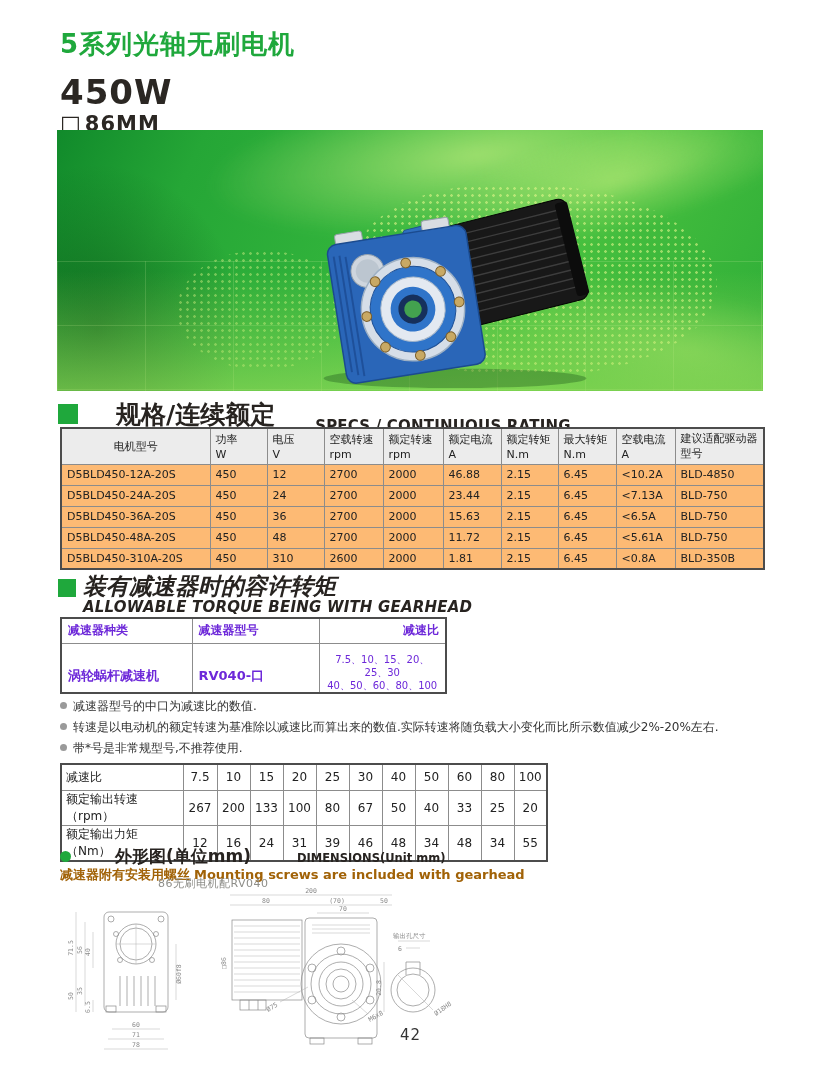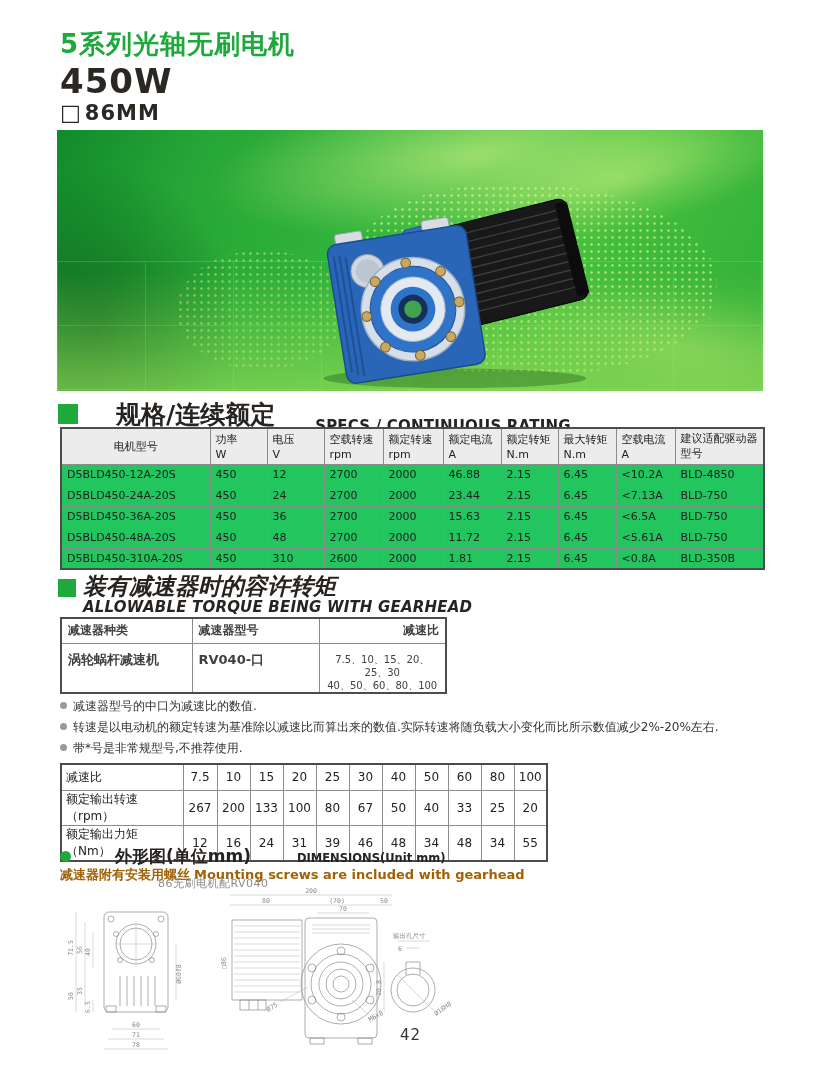--- a/index.html
+++ b/index.html
@@ -2,21 +2,21 @@
 <html><head>
 <meta charset="utf-8">
 <style>
   * { margin:0; padding:0; box-sizing:border-box; }
   body { background:#fff; font-family:"DejaVu Sans","Liberation Sans",sans-serif; }
   .page { position:relative; width:820px; height:1082px; background:#ffffff; color:#1c1c1c; overflow:hidden; }
 
   
   .hdr { position:absolute; left:60px; top:30px; }
   .hdr .series { font-size:26px; font-weight:700; color:#1fa83c; letter-spacing:1px; line-height:1.1; }
-  .hdr .power  { font-size:34px; font-weight:700; color:#2b2723; letter-spacing:1px; line-height:1.1; margin-top:4px;}
+  .hdr .power  { font-size:34px; font-weight:700; color:#2b2723; letter-spacing:1px; line-height:1.1; margin-top:15px;}
   .hdr .frame  { font-size:21px; font-weight:700; color:#2b2723; letter-spacing:1px; line-height:1.15; display:flex; align-items:center; gap:3px;}
   .hdr .frame .sq { font-size:22px; font-weight:400; }
 
   
   .banner { position:absolute; left:57px; top:130px; width:706px; height:261px; overflow:hidden;
             background: linear-gradient(115deg,#118a2b 0%,#25a636 18%,#33b53c 45%,#46bf3e 70%,#2fae38 100%); }
   .banner .vign { position:absolute; left:-120px; top:20px; width:320px; height:360px;
             background: radial-gradient(ellipse at center, rgba(6,70,18,.55), rgba(6,70,18,0) 65%); }
   .banner .swoosh1 { position:absolute; left:110px; top:-60px; width:620px; height:170px;
             background: radial-gradient(ellipse at center, rgba(240,255,150,.55), rgba(240,255,150,0) 62%);
@@ -55,29 +55,29 @@
   .sec3 .en { font-size:11.5px; font-weight:700; color:#272320; margin-left:6px; margin-top:3px; }
   .subnote { position:absolute; left:60px; top:866px; font-size:13px; font-weight:700; color:#a16207; }
   .subnote .en { font-weight:700; margin-left:4px; }
 
   
   table { border-collapse:collapse; table-layout:fixed; }
   .t1 { position:absolute; left:60px; top:427px; width:703px; border:2px solid #4c4c4c; }
   .t1 th, .t1 td { border:1px solid #8c8c8c; font-weight:400; text-align:left; vertical-align:middle;
                    font-size:11px; color:#222; padding:0 0 0 5px; }
   .t1 thead th { background:#ececec; height:36px; }
-  .t1 tbody td { height:21px; background:#22c55e; }
+  .t1 tbody td { height:21px; background:#fdba74; }
   .t1 th .u { margin-top:1px; }
   .t1 th.ctr { text-align:center; padding-left:0; }
 
   .t2 { position:absolute; left:60px; top:617px; width:385px; border:2px solid #4c4c4c; }
-  .t2 th, .t2 td { border:1px solid #8c8c8c; font-size:12px; color:#404040; padding:0 6px; }
+  .t2 th, .t2 td { border:1px solid #8c8c8c; font-size:12px; color:#6d28d9; padding:0 6px; }
   .t2 thead th { height:25px; font-weight:600; text-align:left; }
   .t2 thead th.right { text-align:right; }
-  .t2 tbody td { height:50px; vertical-align:top; padding-top:7px; }
+  .t2 tbody td { height:50px; vertical-align:top; padding-top:23px; }
   .t2 td.bold { font-weight:700; font-size:13px; }
   .t2 td.ratios { font-size:10px; text-align:center; line-height:13px; padding-top:9px; }
 
   .t3 { position:absolute; left:60px; top:763px; width:488px; border:2px solid #4c4c4c; }
   .t3 td { border:1px solid #8c8c8c; font-size:12px; color:#222; height:26px; text-align:center; }
   .t3 td.lbl { text-align:left; padding-left:4px; font-size:12px; }
 
   
   .notes { position:absolute; left:60px; top:699px; }
   .notes .line { display:flex; align-items:flex-start; margin-bottom:7px; font-size:12px; color:#333; line-height:14px; }

